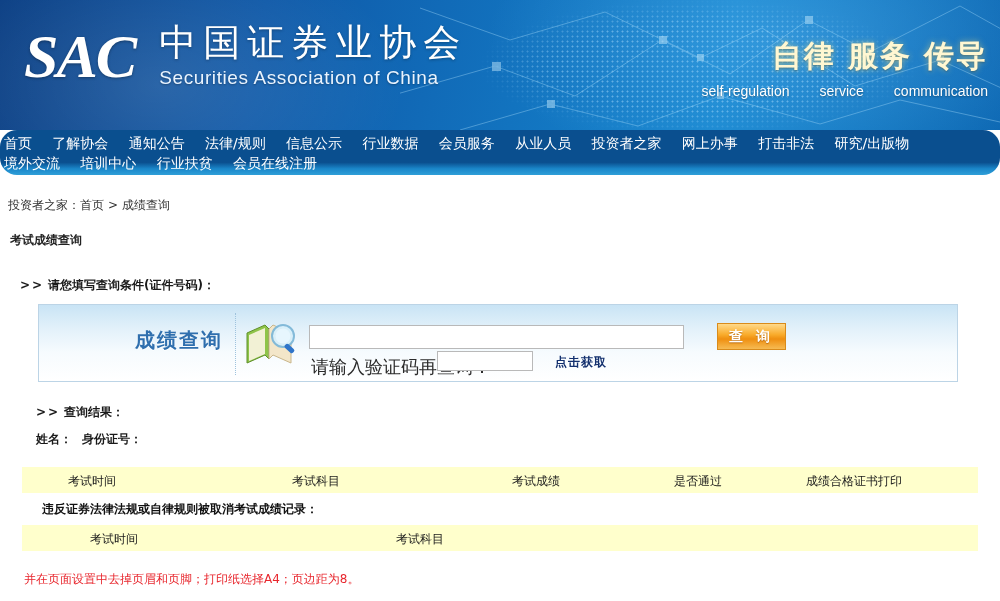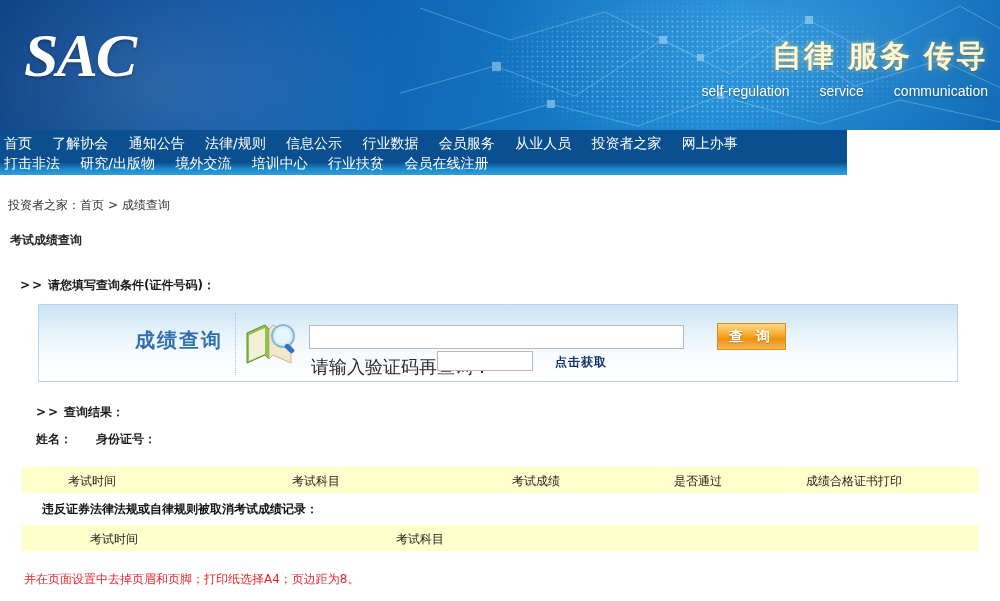--- a/index.html
+++ b/index.html
@@ -57,24 +57,25 @@
     text-shadow:0 0 6px rgba(255,230,120,.55),0 1px 2px rgba(0,0,0,.3);
   }
   .slogan-en{display:flex;justify-content:flex-end;gap:30px;margin-top:6px;}
   .slogan-en span{
     font-size:14px;color:#ffffff;font-family:"Liberation Sans",sans-serif;
     text-shadow:0 1px 2px rgba(0,0,0,.35);
   }
 
   
   .nav{
-    width:847px;
+    width:1000px;
     background:linear-gradient(180deg,#0a4f8f 0%,#0a4f8f 72%,#1a86c9 86%,#2f9fd8 100%);
     padding:4px 15px 1px 0;
     box-sizing:border-box;
+    border-radius:17px;
   }
   .nav-inner{
     display:block;padding:0 4px;line-height:19px;
   }
   .nav a{
     color:#ffffff;text-decoration:none;font-size:14px;
     font-family:"DejaVu Sans","Liberation Sans",sans-serif;
     margin-right:17px;white-space:nowrap;
   }
   .nav a:last-child{margin-right:0;}
@@ -156,21 +157,21 @@
     font-size:12px;font-weight:bold;color:#1a1a1a;
     padding:22px 0 0 36px;
     font-family:"DejaVu Sans","Liberation Sans",sans-serif;
   }
   .res-label .gt{letter-spacing:2px;margin-right:4px;}
   .res-person{
     font-size:12px;font-weight:bold;color:#1a1a1a;
     padding:10px 0 0 36px;
     font-family:"DejaVu Sans","Liberation Sans",sans-serif;
   }
-  .res-person .f2{margin-left:24px;}
+  .res-person .f2{margin-left:10px;}
 
   
   .thead{
     margin:19px 22px 0 22px;height:26px;background:#ffffcc;
     position:relative;
   }
   .thead span{
     position:absolute;top:6px;font-size:12px;color:#1a1a1a;
     font-family:"DejaVu Sans","Liberation Sans",sans-serif;
   }
@@ -216,20 +217,24 @@
           <rect x="467" y="48" width="7" height="7"></rect>
         <rect x="147" y="100" width="8" height="8"></rect>
           <rect x="317" y="92" width="7" height="7"></rect>
         <rect x="537" y="56" width="7" height="7"></rect>
           <rect x="297" y="54" width="7" height="7"></rect>
       </g>
     </svg>
 
     <div class="logo-wrap">
       <div class="sac">SAC</div>
+      <div class="namebox">
+        <div class="cn-name">中国证券业协会</div>
+        <div class="en-name">Securities Association of China</div>
+      </div>
     </div>
 
     <div class="slogan">
       <div class="slogan-cn">
         <span>自律</span>
         <span>服务</span>
         <span>传导</span>
       </div>
       <div class="slogan-en">
         <span>self-regulation</span>

